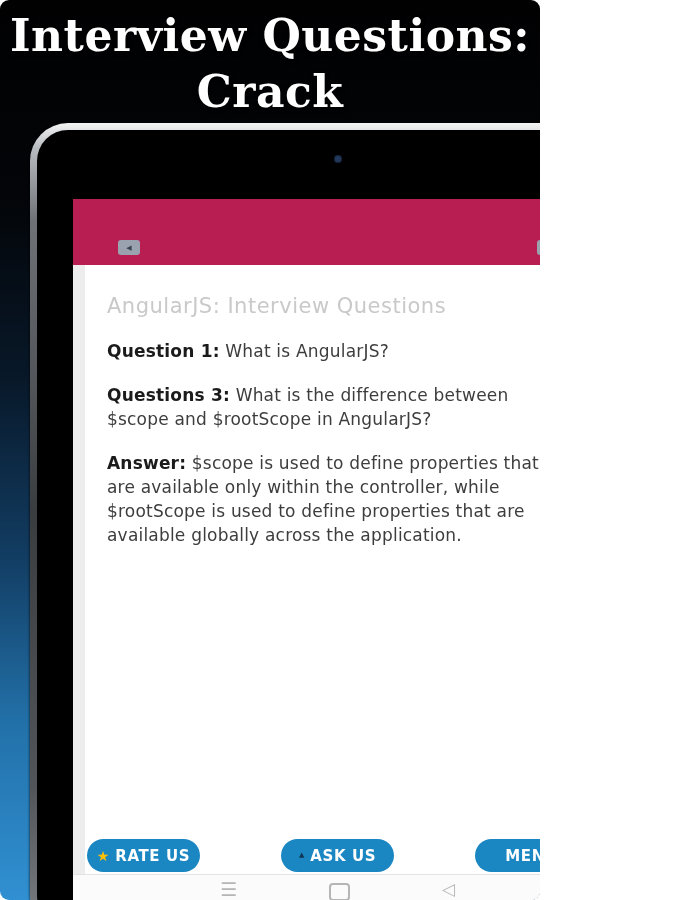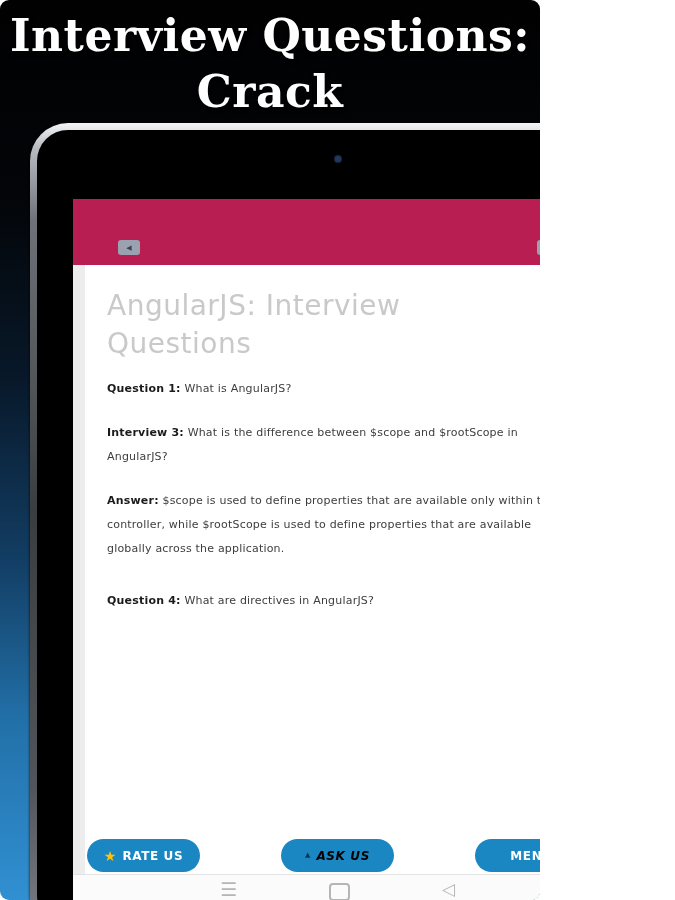--- a/index.html
+++ b/index.html
@@ -19,33 +19,33 @@
     background:#233a5e;box-shadow:inset 0 0 2px #000;}
   
   .screen{position:absolute;left:36px;top:69px;width:529px;height:727px;background:#EDEDED;overflow:hidden;}
   .appbar{position:relative;height:66px;background:#B91E52;}
   .nav-chip{position:absolute;bottom:10px;width:22px;height:15px;border-radius:3px;background:#9aa2b0;
     display:flex;align-items:center;justify-content:center;font-size:7px;color:#3c4554;cursor:pointer;}
   .chip-left{left:45px;}
   .chip-right{right:43px;}
   .page{position:absolute;top:66px;left:0;right:0;bottom:0;background:#EDEDED;}
   .card{margin:0 12px;background:#ffffff;min-height:100%;padding:22px 22px 60px 22px;box-sizing:border-box;}
-  .page-title{margin:0 0 14px 0;font-size:28px;line-height:38px;font-weight:400;color:#c9c9c9;
+  .page-title{margin:0 0 14px 0;font-size:21px;line-height:38px;font-weight:400;color:#c9c9c9;
     letter-spacing:.5px;max-width:400px;}
-  .qa p{margin:0 0 20px 0;font-size:11px;line-height:24px;color:#3d3d3d;letter-spacing:.2px;}
+  .qa p{margin:0 0 20px 0;font-size:17px;line-height:24px;color:#3d3d3d;letter-spacing:.2px;}
   .qa .lbl{font-weight:700;color:#1b1b1b;}
   .partial{margin-top:28px !important;}
   
   .btnbar{position:absolute;left:0;top:640px;width:100%;height:34px;display:flex;justify-content:space-between;
     padding:0 14px;box-sizing:border-box;z-index:3;}
   .btn{width:113px;height:33px;border-radius:17px;background:#1B87C2;border:none;
     display:flex;align-items:center;justify-content:center;gap:6px;cursor:pointer;
     font-family:"DejaVu Sans","Liberation Sans",sans-serif;}
-  .btn .lab{font-size:12px;font-weight:700;letter-spacing:.6px;color:#ffffff;}
-  .btn .lab-dark{color:#000000;font-style:italic;}
+  .btn .lab{font-size:15px;font-weight:700;letter-spacing:.6px;color:#ffffff;}
+  .btn .lab-dark{color:#ffffff;}
   .ic-star{font-size:14px;color:#FFC107;line-height:1;}
   .ic-ask{font-size:7px;color:#0d3550;line-height:1;}
   .ic-menu{display:inline-flex;align-items:center;justify-content:center;width:19px;height:13px;border-radius:2px;
     background:#F5A716;font-size:6px;color:#262626;letter-spacing:-1px;line-height:1;}
   
   .navbar{position:absolute;left:0;top:675px;width:100%;height:60px;background:#FBFBFB;
     border-top:1px solid #E3E3E3;display:flex;justify-content:center;gap:92px;align-items:flex-start;
     padding-top:5px;box-sizing:border-box;z-index:4;}
   .nv{color:#b5b5b5;}
   .nv-recents{font-size:19px;line-height:19px;cursor:pointer;}
@@ -81,32 +81,28 @@
           <div class="card qa">
             <h1 class="page-title">AngularJS: Interview Questions</h1>
 
             <p>
               <span class="lbl">Question 1:</span>
               <span>What is AngularJS?</span>
             </p>
 
 
             <p>
-              <span class="lbl">Interview 3:</span>
+              <span class="lbl">Questions 3:</span>
               <span>What is the difference between $scope and $rootScope in AngularJS?</span>
             </p>
             <p>
               <span class="lbl">Answer:</span>
               <span>$scope is used to define properties that are available only within the controller, while $rootScope is used to define properties that are available globally across the application.</span>
             </p>
 
-            <p class="partial">
-              <span class="lbl">Question 4:</span>
-              <span>What are directives in AngularJS?</span>
-            </p>
           </div>
         </div>
 
         <div class="btnbar">
           <button class="btn">
             <span class="ic-star">★</span>
             <span class="lab">RATE US</span>
           </button>
           <button class="btn">
             <span class="ic-ask">▲</span>

